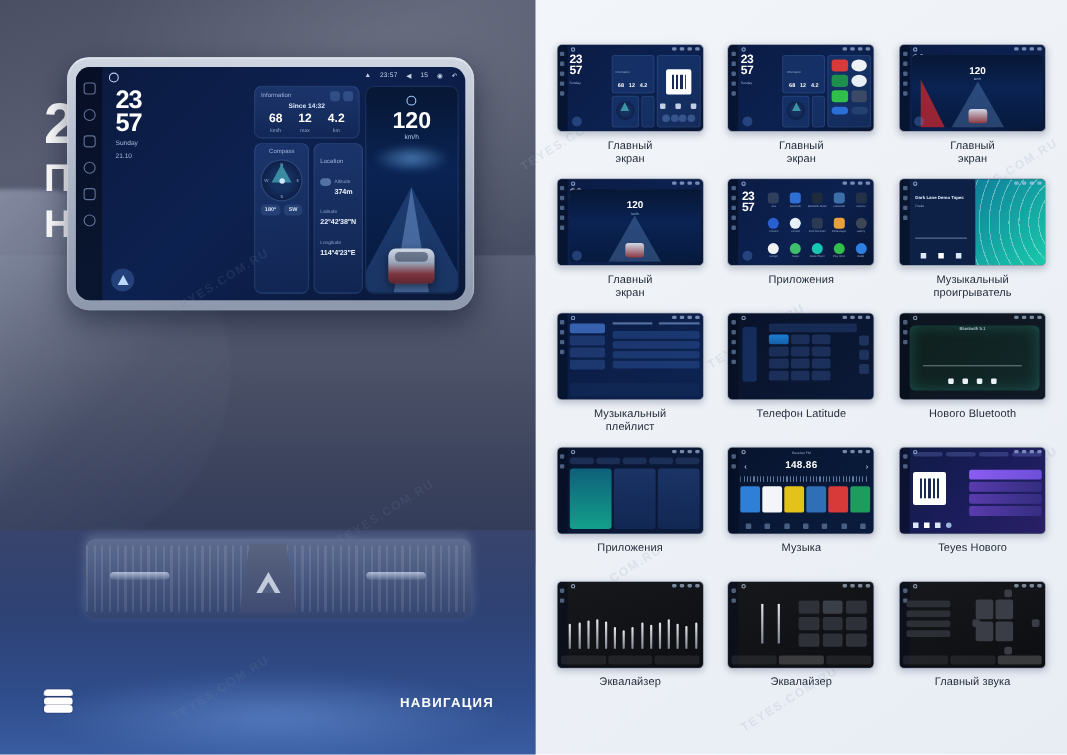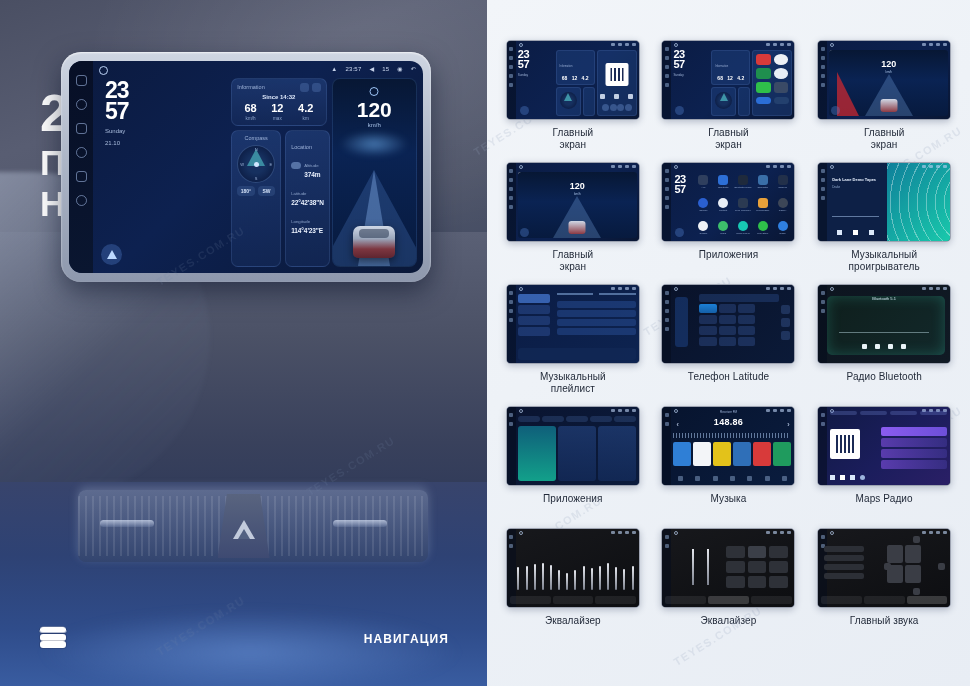--- a/index.html
+++ b/index.html
@@ -1035,21 +1035,21 @@
           <div class="btm-pane"></div>
           <div class="btm-title">Bluetooth 5.1</div>
           <div class="btm-bar"></div>
           <div class="btm-ctrl">
             <i></i>
               <i></i>
             <i></i>
               <i></i>
           </div>
         </div>
-        <div class="cap"><span>Радио Bluetooth</span></div>
+        <div class="cap"><span>Нового Bluetooth</span></div>
       </div>
 
       <div class="cell">
         <div class="thumb">
           <div style="position:absolute;inset:0;background:linear-gradient(135deg,#0a1430,#0b1b3c)"></div>
           <div class="mini">
               <div class="m-rail">
                 <i></i>
                 <i></i>
               </div>
@@ -1154,21 +1154,21 @@
             <i style="width:5px;height:5px;background:#dbe8fa;display:block"></i>
             <i style="width:5px;height:5px;background:#9db4dd;display:block;border-radius:50%"></i>
           </div>
           <div class="ty-list">
               <i class="hl"></i>
               <i></i>
               <i></i>
               <i></i>
             </div>
         </div>
-        <div class="cap"><span>Maps Радио</span></div>
+        <div class="cap"><span>Teyes Нового</span></div>
       </div>
 
       <div class="cell">
         <div class="thumb">
           <div class="eqbg"></div>
           <div class="mini">
               <div class="m-rail">
                 <i></i>
                 <i></i>
               </div>

